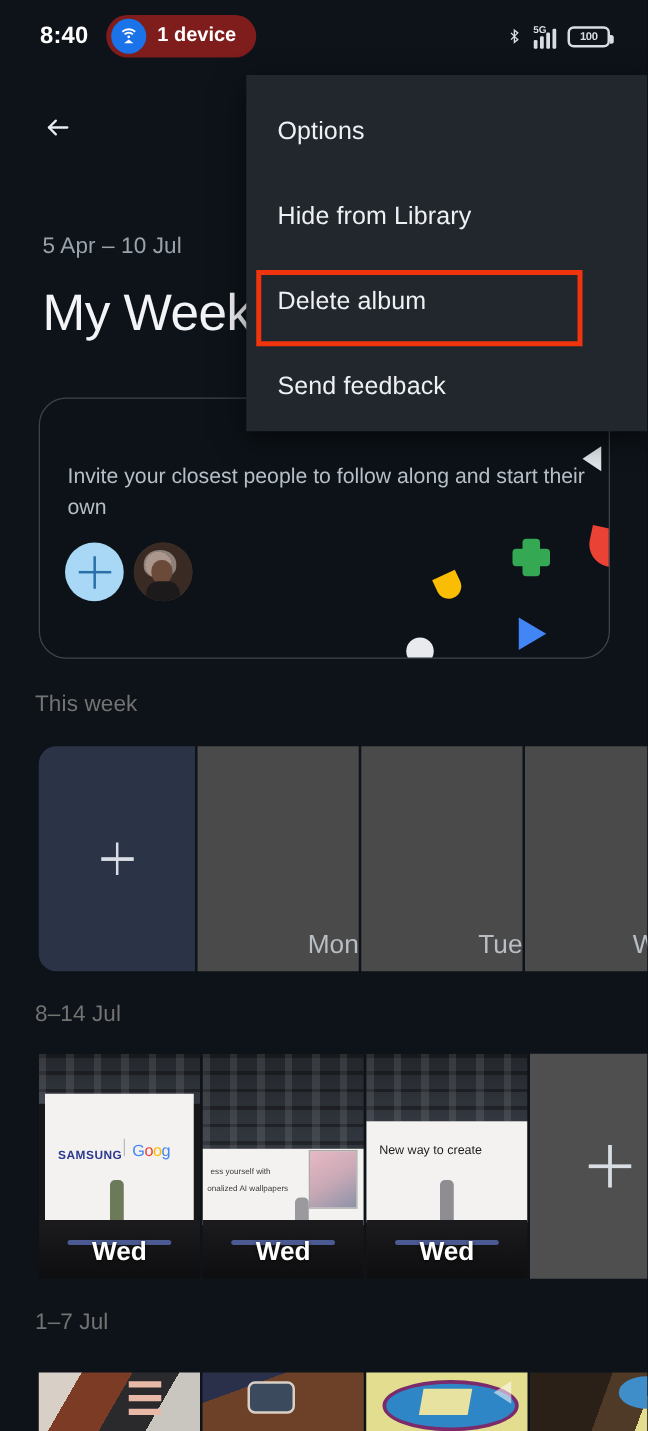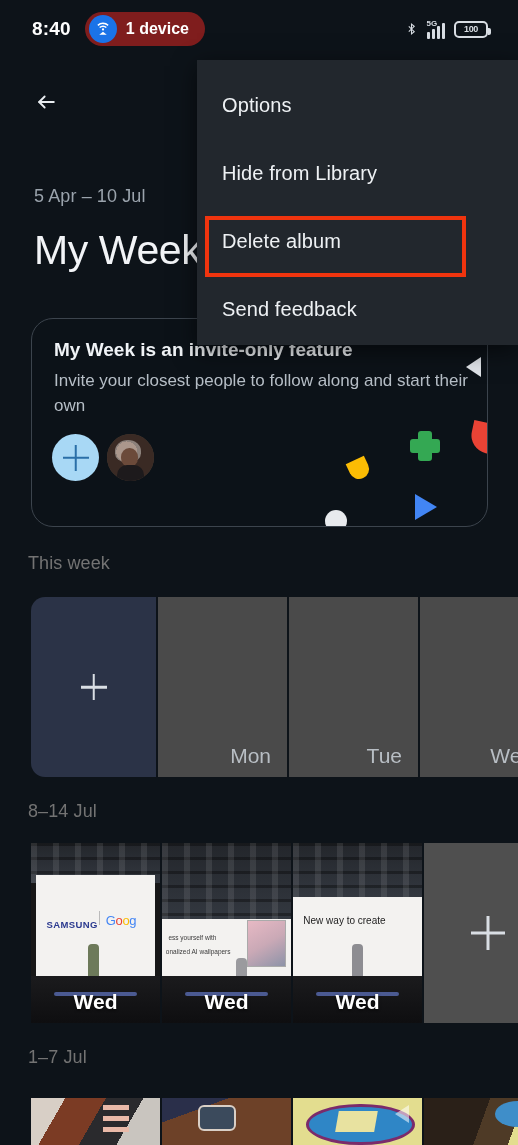--- a/index.html
+++ b/index.html
@@ -42,21 +42,21 @@
   .avatars { position:absolute; left:20px; top:115px; display:flex; align-items:center; gap:8px; }
   .av-add { width:47px; height:47px; border-radius:50%; background:#a8d8f5; display:flex; align-items:center; justify-content:center; }
   .av-photo { width:47px; height:47px; border-radius:50%; overflow:hidden; background:#4a4034; position:relative; }
   .shape { position:absolute; }
 
   
   .sec-label { position:absolute; color:#737373; font-size:18px; font-weight:400; letter-spacing:.1px; }
   .row { position:absolute; left:31px; display:flex; height:180px; }
   .tile { position:relative; height:180px; overflow:hidden; flex:none; }
   .tile-day { position:absolute; bottom:9px; left:0; right:0; text-align:center; color:#ffffff; font-size:21px; font-weight:700; text-shadow:0 1px 3px rgba(0,0,0,.75); }
-  .tile-day.dim { color:#b8bec4; font-weight:400; text-shadow:none; text-align:right; padding-right:16px; }
+  .tile-day.dim { color:#b8bec4; font-weight:400; text-shadow:none; text-align:right; }
   .tile-add { background:#2b3347; border-radius:14px 0 0 14px; display:flex; align-items:center; justify-content:center; }
   .tile-empty { background:#4a4a4a; }
   .tile-empty2 { background:#4f4f4f; display:flex; align-items:center; justify-content:center; }
   .plus-ico { position:relative; width:26px; height:26px; }
   .plus-ico:before, .plus-ico:after { content:""; position:absolute; background:#d9dee4; }
   .plus-ico:before { left:50%; top:0; width:2.5px; height:100%; transform:translateX(-50%); }
   .plus-ico:after { top:50%; left:0; height:2.5px; width:100%; transform:translateY(-50%); }
   .plus-ico.big { width:34px; height:34px; }
   .plus-ico.big:before { width:3px; } .plus-ico.big:after { height:3px; }
   .plus-ico.blue:before, .plus-ico.blue:after { background:#2a6fa8; }
@@ -144,21 +144,20 @@
       </svg>
     </span>
   </div>
 
   <div class="header">
     <div class="date-range">5 Apr – 10 Jul</div>
     <div class="page-title">My Week</div>
   </div>
 
   <div class="invite-card">
-    <div class="invite-title">My Week is an invite-only feature</div>
     <div class="invite-sub">Invite your closest people to follow along and start their own</div>
 
     <div class="avatars">
       <span class="av-add">
         <span class="plus-ico blue"></span>
       </span>
       <span class="av-photo">
         <span style="position:absolute;inset:0;background:radial-gradient(circle at 42% 38%, #7e5b4a 0 26%, #3a2a24 26% 100%);"></span>
         <span style="position:absolute;left:8px;top:6px;width:26px;height:22px;background:#cfc9c2;border-radius:50% 50% 40% 40%;opacity:.55;"></span>
         <span style="position:absolute;left:14px;top:14px;width:17px;height:19px;background:#6b4a3a;border-radius:48%;"></span>

